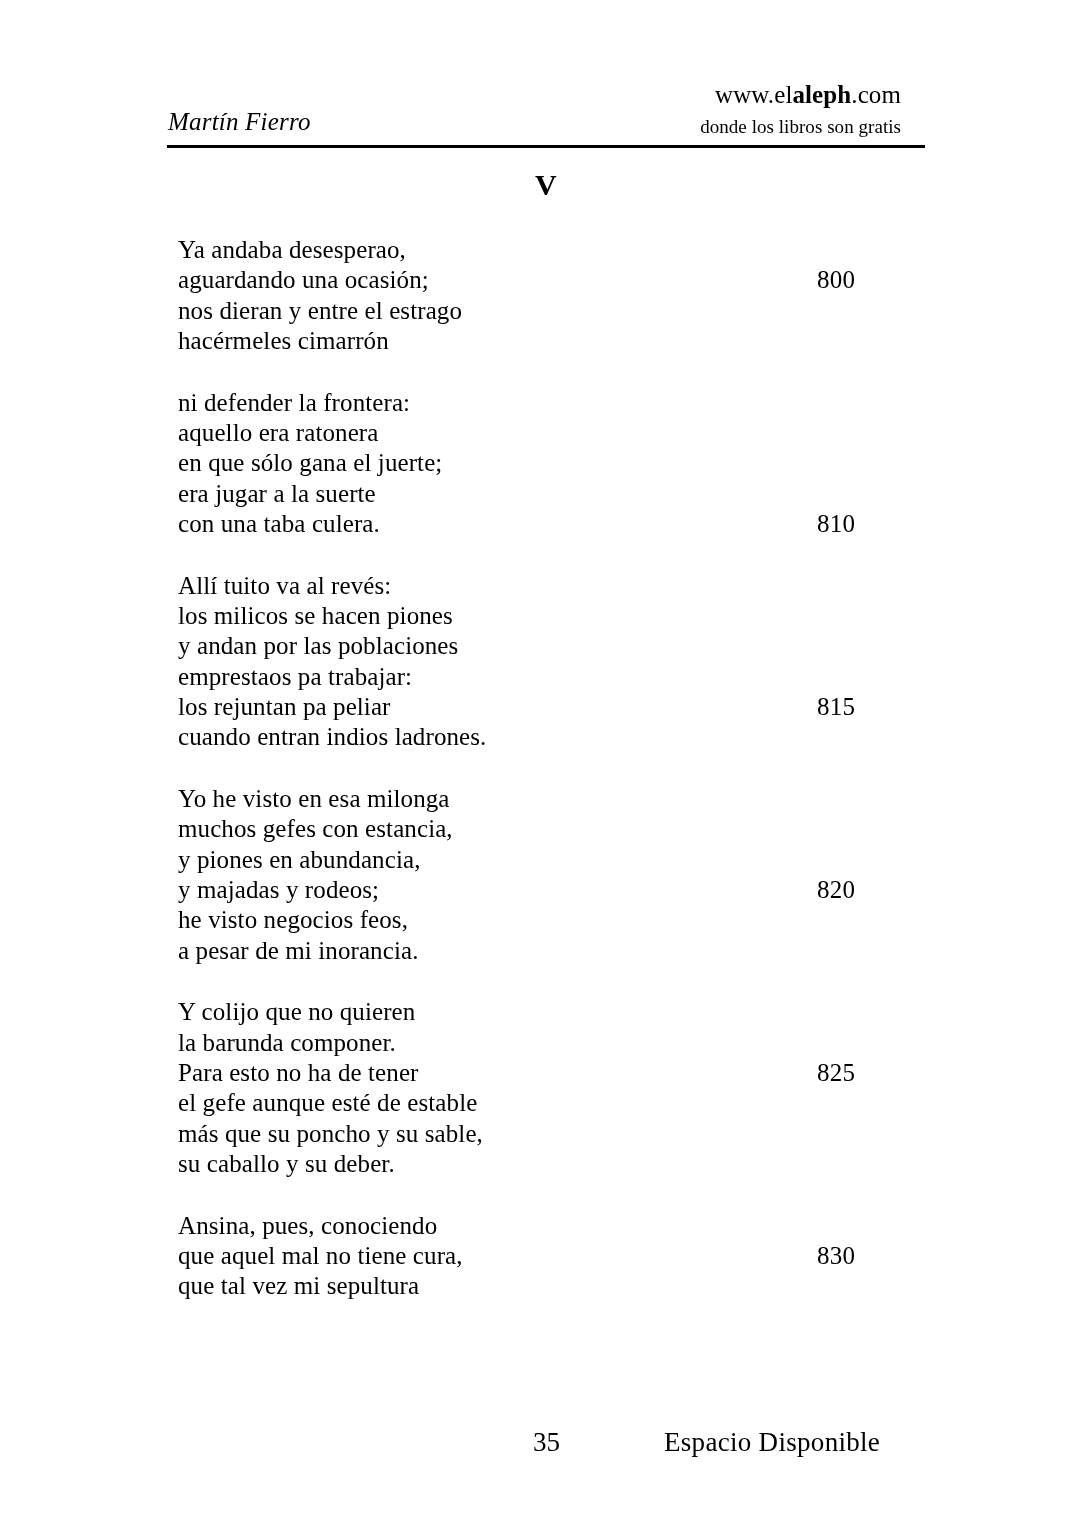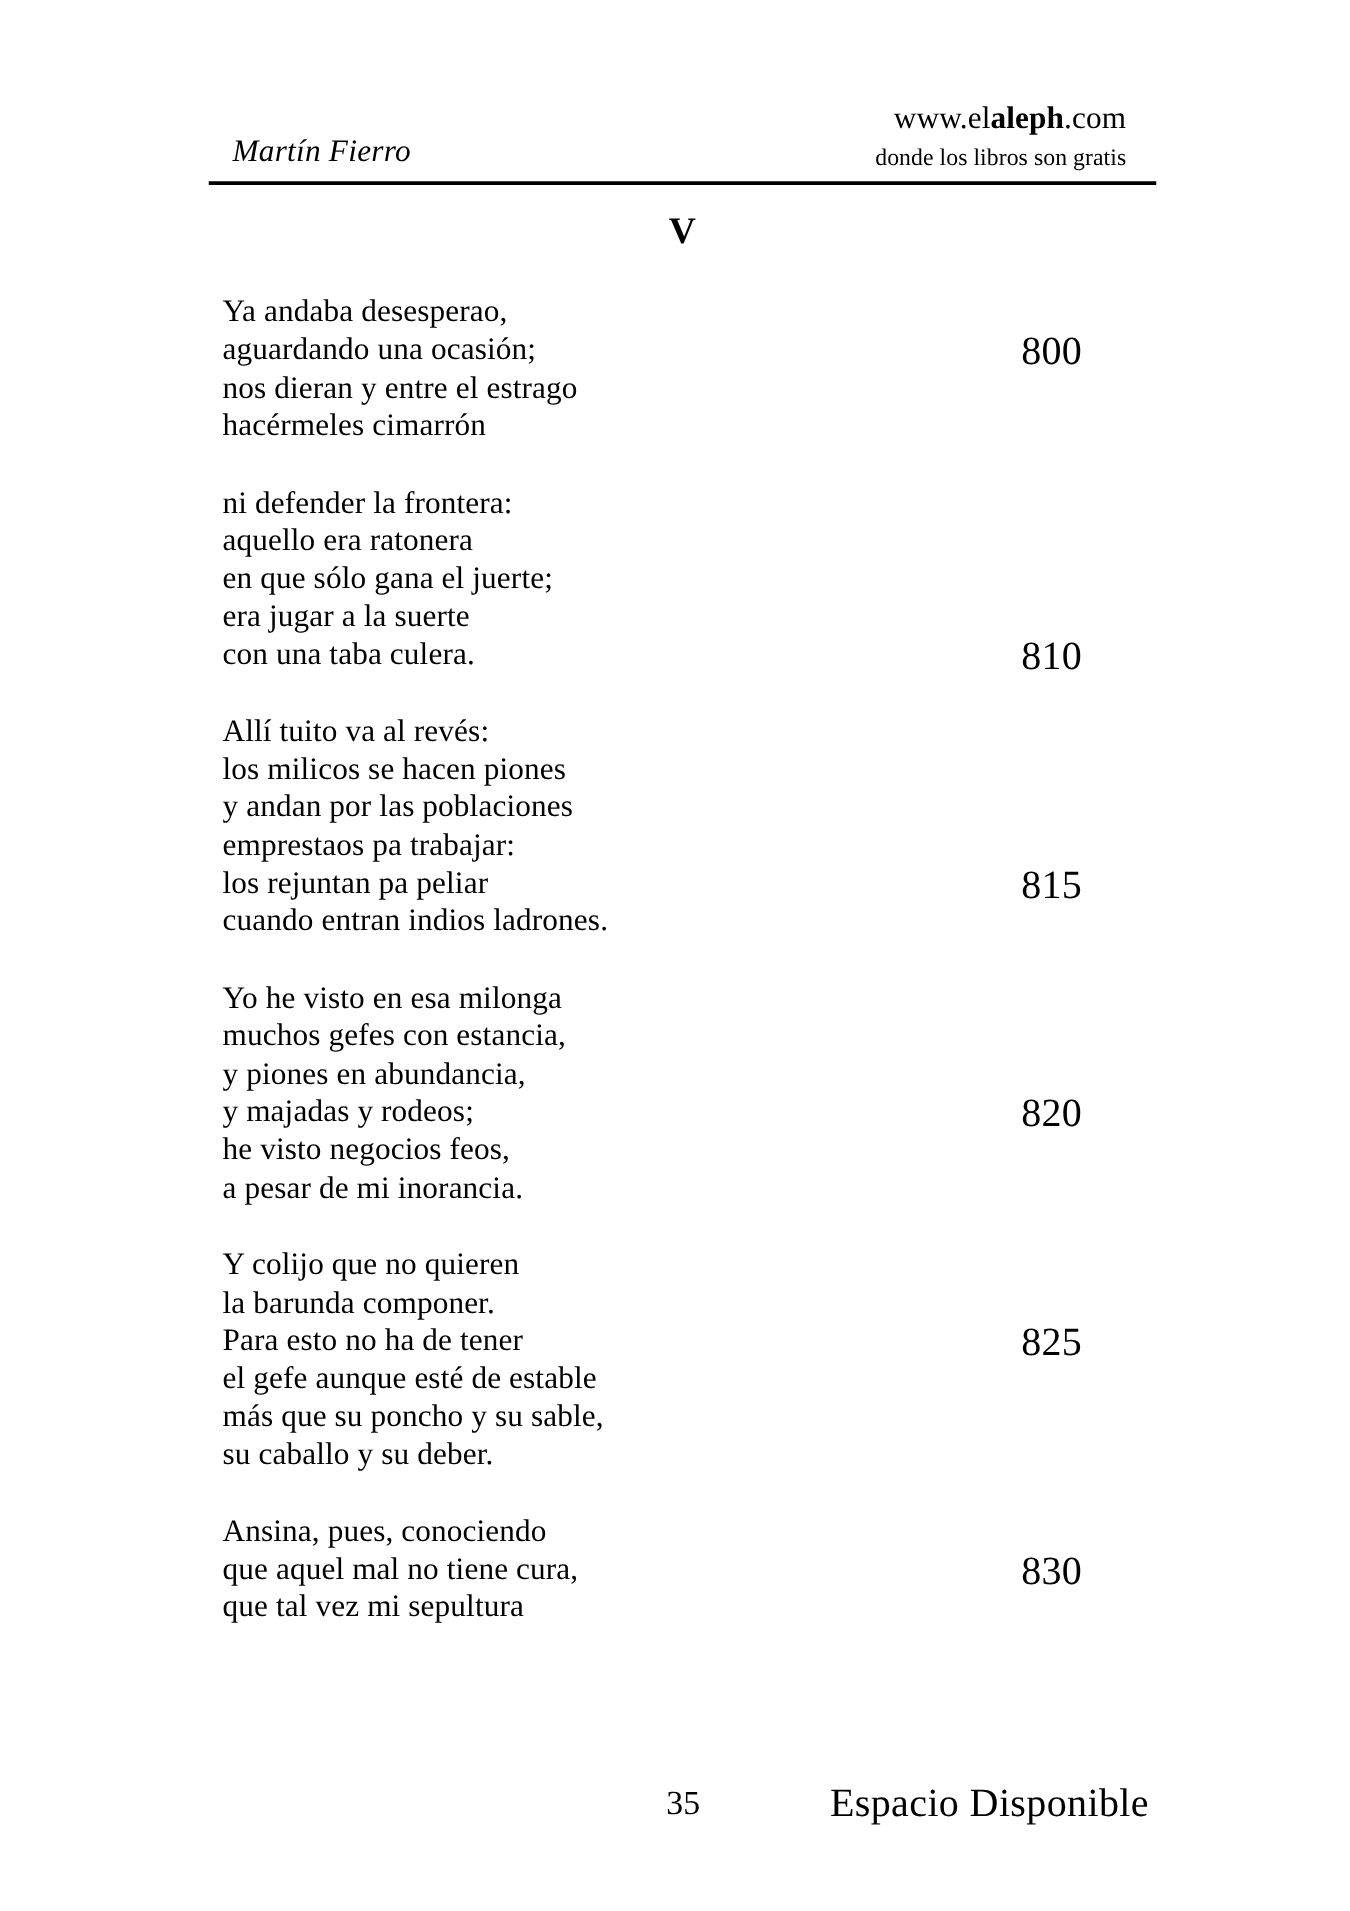--- a/index.html
+++ b/index.html
@@ -27,21 +27,21 @@
   
   .header {
     position: absolute;
     left: 167px;
     top: 62px;
     width: 758px;
     height: 88px;
   }
   .header-left {
     position: absolute;
-    left: 19px;
+    left: 1px;
     bottom: 14px;
     font-style: italic;
     font-size: 25px;
     letter-spacing: 0.2px;
     white-space: nowrap;
   }
   .header-right {
     position: absolute;
     right: 24px;
     top: 16px;
@@ -99,21 +99,21 @@
     height: 30.4px;
     line-height: 30.4px;
     font-size: 25px;
     white-space: nowrap;
     letter-spacing: 0.1px;
   }
   .line-number {
     position: absolute;
     left: 639px;
     top: 0;
-    font-size: 32px;
+    font-size: 25px;
     line-height: 30.4px;
     letter-spacing: 0.2px;
   }
 
   
   .footer {
     position: absolute;
     left: 0;
     top: 1425px;
     width: 1080px;
@@ -125,21 +125,21 @@
     left: 533px;
     top: 0;
     font-size: 27px;
     line-height: 34px;
     font-family: "Liberation Serif", "DejaVu Serif", serif;
   }
   .footer-note {
     position: absolute;
     left: 664px;
     top: 0;
-    font-size: 32px;
+    font-size: 27px;
     line-height: 34px;
     letter-spacing: 0.3px;
     white-space: nowrap;
     font-family: "Liberation Serif", "DejaVu Serif", serif;
   }
 </style>
 </head>
 <body>
 
 <div class="page">

